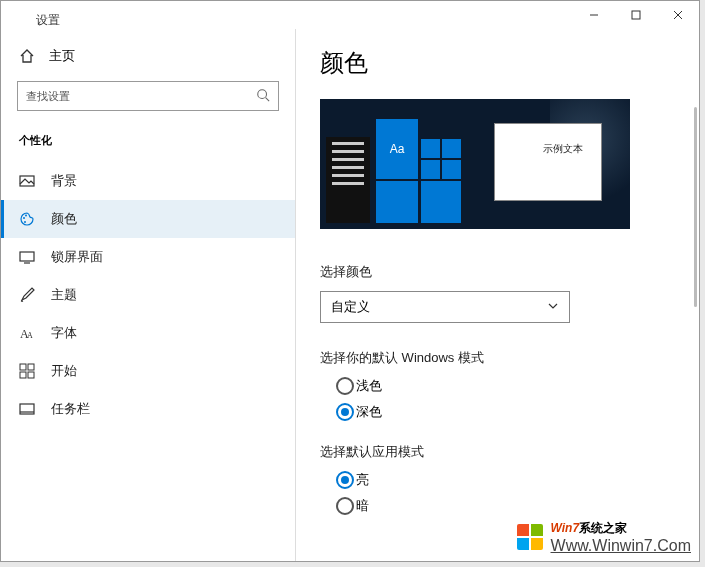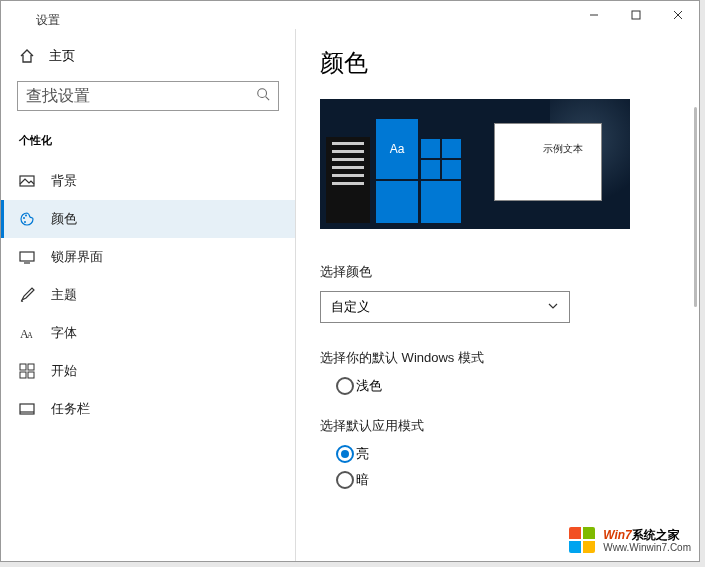--- a/index.html
+++ b/index.html
@@ -12,21 +12,21 @@
 .titlebar-btn { width: 42px; height: 28px; display: flex; align-items: center; justify-content: center; font-size: 12px; color: #333; }
 .titlebar-btn svg { width: 10px; height: 10px; }
 
 .body { flex: 1; display: flex; overflow: hidden; }
 
 .sidebar { width: 295px; border-right: 1px solid #ddd; display: flex; flex-direction: column; padding-top: 10px; }
 .home-row { display: flex; align-items: center; padding: 8px 18px; font-size: 13px; gap: 14px; margin-bottom: 8px; }
 .home-row .icon { width: 16px; height: 16px; }
 
 .search-wrap { margin: 0 16px 16px 16px; }
-.search-box { height: 30px; border: 1px solid #999; display: flex; align-items: center; justify-content: space-between; padding: 0 8px; font-size: 16px; color: #555; }
+.search-box { height: 30px; border: 1px solid #999; display: flex; align-items: center; justify-content: space-between; padding: 0 8px; font-size: 11px; color: #555; }
 .search-box .placeholder { flex: 1; }
 .search-box svg { width: 14px; height: 14px; }
 
 .section-title { font-size: 11px; font-weight: 600; padding: 6px 18px 14px 18px; }
 
 .nav-item { display: flex; align-items: center; gap: 16px; padding: 10px 18px; font-size: 13px; color: #222; position: relative; }
 .nav-item.active { background: #e6f0f7; }
 .nav-item.active::before { content: ""; position: absolute; left: 0; top: 0; bottom: 0; width: 3px; background: #0078d4; }
 .nav-item .icon { width: 16px; height: 16px; display: flex; align-items: center; justify-content: center; }
 .nav-item .icon svg { width: 16px; height: 16px; }
@@ -57,21 +57,21 @@
 .group { margin-bottom: 22px; }
 
 .scrollbar-ind { position: absolute; right: 2px; top: 78px; width: 3px; height: 200px; background: #bbb; border-radius: 2px; }
 
 .watermark { position: absolute; right: 8px; bottom: 6px; display: flex; align-items: center; gap: 6px; }
 .watermark .flag { width: 28px; height: 28px; }
 .watermark .flag div { position: absolute; width: 12px; height: 12px; }
 .watermark .txt { display: flex; flex-direction: column; font-size: 12px; line-height: 1.2; }
 .watermark .txt .l1 { font-weight: bold; }
 .watermark .txt .l1 .brand { color: #d83b01; font-style: italic; }
-.watermark .txt .l2 { color: #444; font-size: 10px; }
+.watermark .txt .l2 { color: #444; font-size: 16px; text-decoration: underline; }
 </style>
 </head>
 <body>
 
 <div class="window">
 
   <div class="titlebar">
     <span>设置</span>
     <div class="titlebar-controls">
       <div class="titlebar-btn">
@@ -234,20 +234,24 @@
             </svg>
         </span>
       </div>
 
       <div class="group">
         <div class="subheading">选择你的默认 Windows 模式</div>
         <div class="radio-row">
           <span class="radio"></span>
           <span>浅色</span>
         </div>
+        <div class="radio-row">
+          <span class="radio checked"></span>
+          <span>深色</span>
+        </div>
       </div>
 
       <div class="group">
         <div class="subheading">选择默认应用模式</div>
         <div class="radio-row">
           <span class="radio checked"></span>
           <span>亮</span>
         </div>
         <div class="radio-row">
           <span class="radio"></span>

